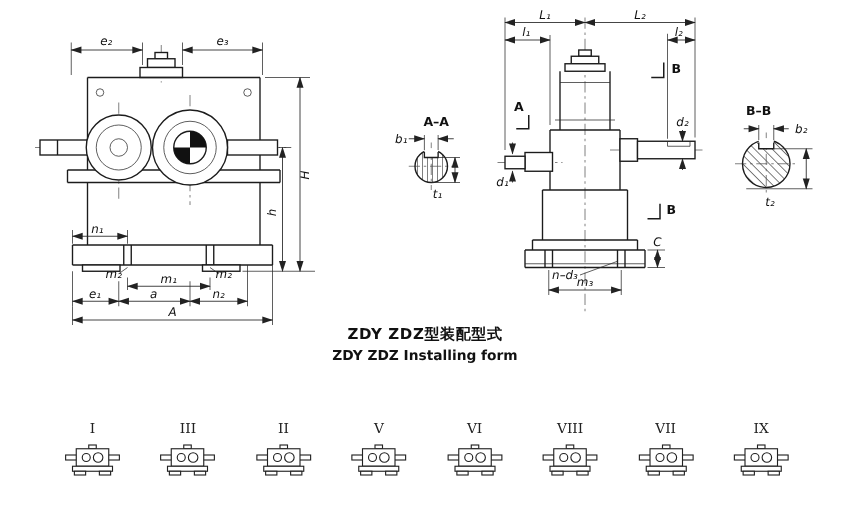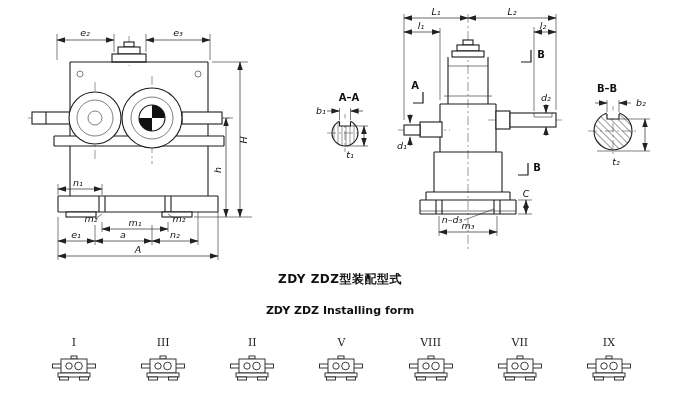--- a/index.html
+++ b/index.html
@@ -10,23 +10,23 @@
   .ln{stroke:#1c1c1c;stroke-width:1.1;fill:none;}
   .lnf{stroke:#1c1c1c;stroke-width:1.1;fill:#fff;}
   .thin{stroke:#2a2a2a;stroke-width:.6;fill:none;}
   .dim{stroke:#2a2a2a;stroke-width:.7;fill:none;}
   .cl{stroke:#555;stroke-width:.6;fill:none;stroke-dasharray:9 3 2 3;}
   .brk{stroke:#1c1c1c;stroke-width:1.2;fill:none;}
   text{text-anchor:middle;}
   .dlabel{font:italic 9.5px "DejaVu Sans",sans-serif;fill:#111;}
   .slabel{font:600 10px "DejaVu Sans",sans-serif;fill:#111;}
   
-  .title{position:absolute;left:248px;top:271px;width:184px;text-align:center;color:#111;}
+  .title{position:absolute;left:248px;top:259px;width:184px;text-align:center;color:#111;}
   .title .cn{font-weight:bold;font-size:12px;letter-spacing:.5px;}
-  .title .en{font-weight:bold;font-size:11px;margin-top:16px;}
+  .title .en{font-weight:bold;font-size:11px;margin-top:2px;}
   
   .forms{position:absolute;left:50px;right:46px;top:337px;display:flex;justify-content:space-between;}
   .form{display:flex;flex-direction:column;align-items:center;gap:5px;width:48px;}
   .form-label{font-family:"DejaVu Serif",serif;font-size:11px;color:#222;line-height:1;}
 </style>
 </head>
 <body>
 
 <div class="page">
 
@@ -319,20 +319,36 @@
               <rect x="10" y="6" width="26" height="14"></rect>
               <circle cx="18" cy="13" r="3.2"></circle>
               <circle cx="27.5" cy="13" r="3.8"></circle>
               <rect x="7" y="20" width="32" height="4"></rect>
               <rect x="8.5" y="24" width="9" height="3"></rect>
               <rect x="28.5" y="24" width="9" height="3"></rect>
             </g>
           </svg></span>
     </div>
 
+    <div class="form">
+      <div class="form-label">VI</div>
+      <span><svg width="46" height="30" viewBox="0 0 46 30">
+            <g stroke="#222" stroke-width="0.9" fill="#fff">
+              <rect x="1.5" y="11" width="9" height="4"></rect>
+              <rect x="35.5" y="11" width="9" height="4"></rect>
+              <rect x="20" y="3" width="6" height="3"></rect>
+              <rect x="10" y="6" width="26" height="14"></rect>
+              <circle cx="18" cy="13" r="3.2"></circle>
+              <circle cx="27.5" cy="13" r="3.8"></circle>
+              <rect x="7" y="20" width="32" height="4"></rect>
+              <rect x="8.5" y="24" width="9" height="3"></rect>
+              <rect x="28.5" y="24" width="9" height="3"></rect>
+            </g>
+          </svg></span>
+    </div>
 
     <div class="form">
       <div class="form-label">VIII</div>
       <span><svg width="46" height="30" viewBox="0 0 46 30">
             <g stroke="#222" stroke-width="0.9" fill="#fff">
               <rect x="1.5" y="11" width="9" height="4"></rect>
               <rect x="35.5" y="11" width="9" height="4"></rect>
               <rect x="20" y="3" width="6" height="3"></rect>
               <rect x="10" y="6" width="26" height="14"></rect>
               <circle cx="18" cy="13" r="3.2"></circle>

